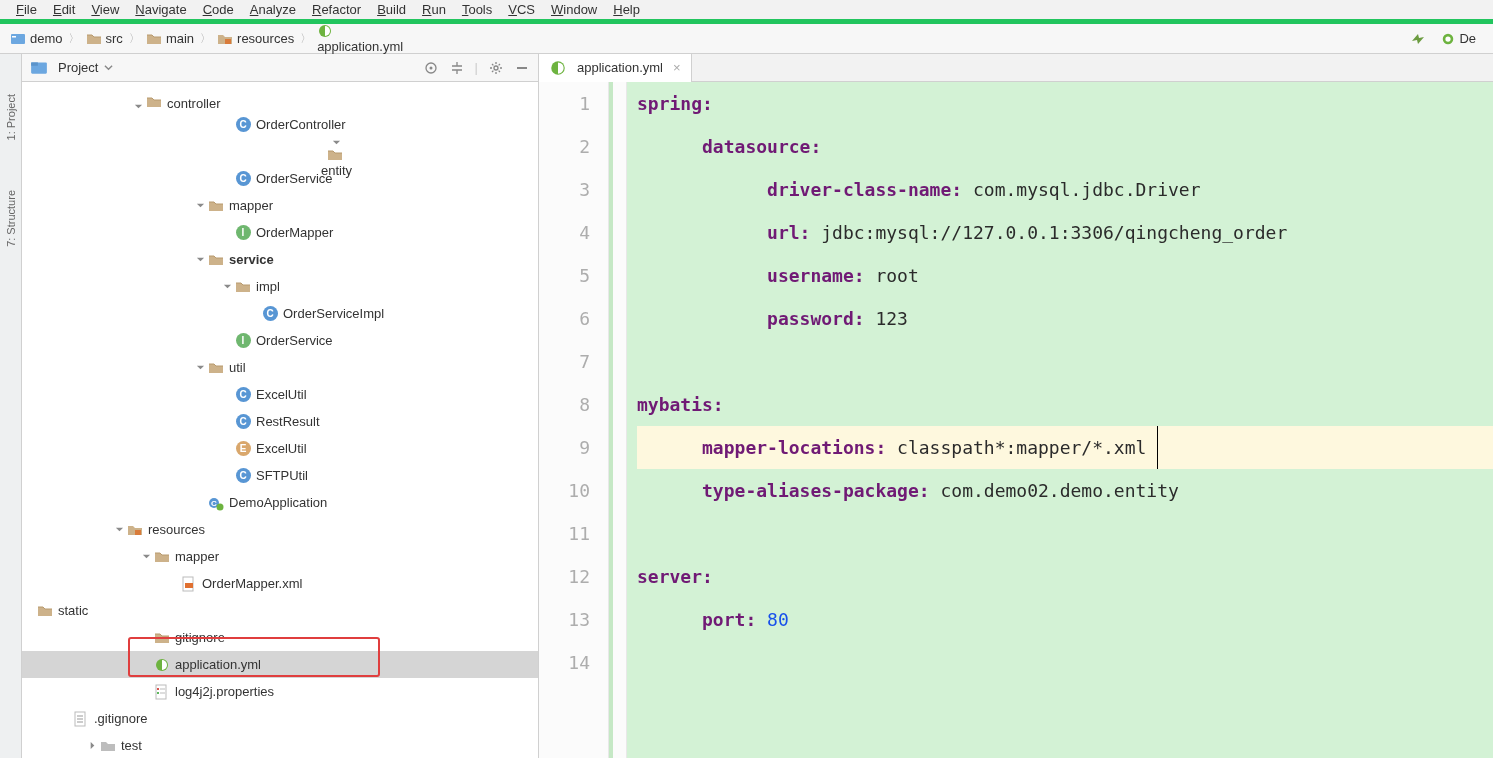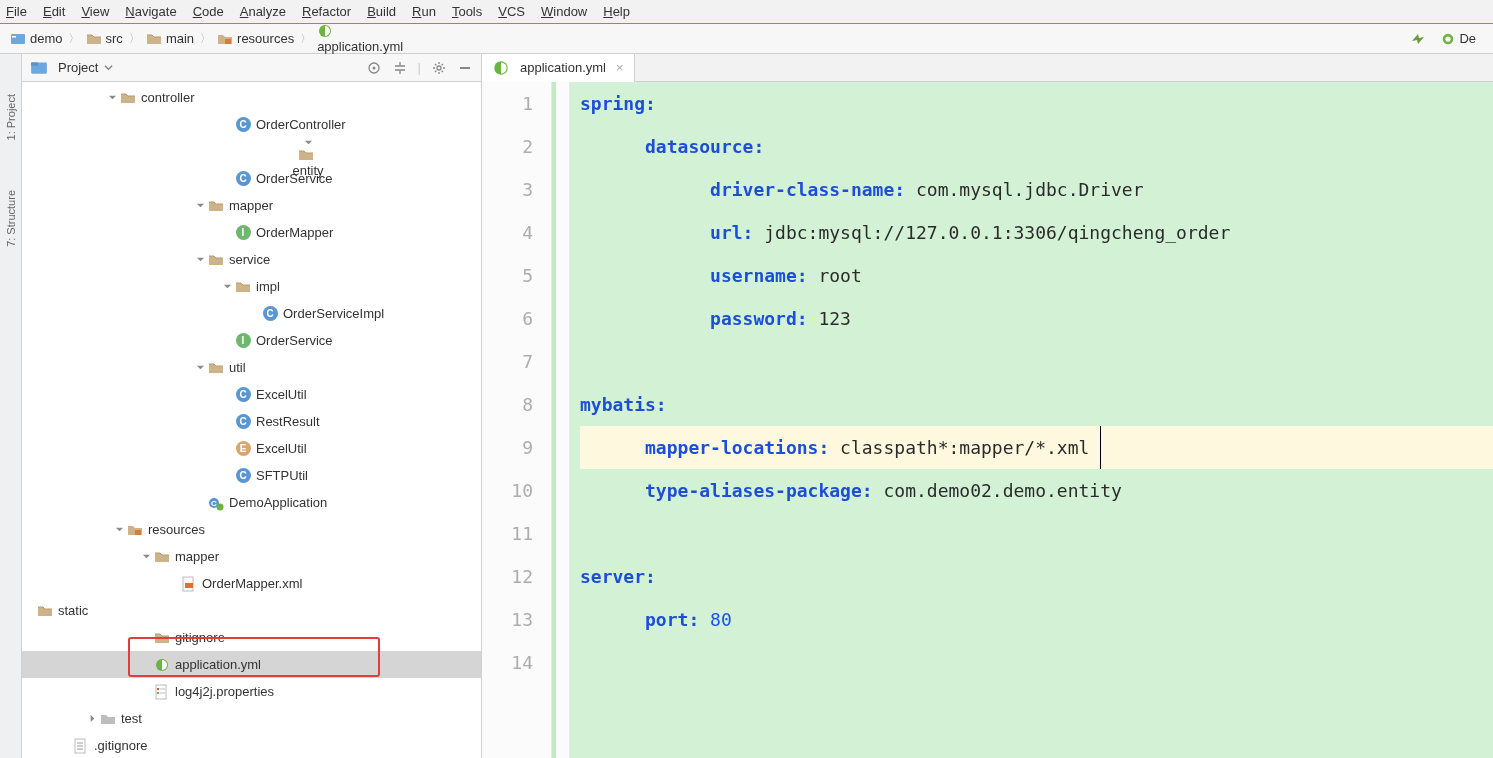--- a/index.html
+++ b/index.html
@@ -1,28 +1,28 @@
 <!DOCTYPE html>
 <html><head>
 <meta charset="utf-8">
 <style>
 * { margin: 0; padding: 0; box-sizing: border-box; }
 body { font-family: -apple-system, "Segoe UI", Arial, sans-serif; font-size: 13px; color: #333; background: #fff; overflow: hidden; }
-.menu-bar { display: flex; align-items: center; height: 24px; padding: 0 0; background: #f2f2f2; border-bottom: 1px solid #22c55e; gap: 4px; }
+.menu-bar { display: flex; align-items: center; height: 24px; padding: 0 10px; background: #f2f2f2; border-bottom: 5px solid #22c55e; gap: 4px; }
 .menu-item { padding: 2px 6px; cursor: default; }
 .menu-item .ul { text-decoration: underline; }
 .breadcrumb-bar { display: flex; align-items: center; height: 30px; padding: 0 6px; background: #f7f7f7; border-bottom: 1px solid #d0d0d0; justify-content: space-between; }
 .breadcrumb-left { display: flex; align-items: center; }
 .crumb { display: flex; align-items: center; gap: 4px; padding: 2px 4px; }
 .crumb-sep { color: #aaa; margin: 0 2px; font-size: 11px; }
 .bc-right { display: flex; align-items: center; gap: 8px; padding-right: 4px; }
 .main { display: flex; height: calc(100vh - 54px); }
 .left-gutter { width: 22px; background: #eef0f1; border-right: 1px solid #d0d0d0; display: flex; flex-direction: column; align-items: center; padding-top: 40px; gap: 50px; }
 .vert-label { writing-mode: vertical-rl; transform: rotate(180deg); font-size: 11px; color: #666; cursor: default; }
-.project-panel { width: 460px; background: #fff; border-right: 1px solid #d0d0d0; display: flex; flex-direction: column; }
+.project-panel { width: 517px; background: #fff; border-right: 1px solid #d0d0d0; display: flex; flex-direction: column; }
 .panel-header { display: flex; align-items: center; height: 28px; background: #f7f7f7; border-bottom: 1px solid #d0d0d0; padding: 0 8px; justify-content: space-between; }
 .panel-title { display: flex; align-items: center; gap: 6px; }
 .panel-title-text { font-weight: normal; color: #333; }
 .panel-tools { display: flex; align-items: center; gap: 10px; color: #888; }
 .tool-ic { width: 16px; height: 16px; display: flex; align-items: center; justify-content: center; cursor: pointer; }
 .tree { overflow-y: auto; flex: 1; padding-top: 2px; }
 .tree-row { display: flex; align-items: center; height: 27px; padding-left: 0; cursor: default; white-space: nowrap; }
 .tree-row.selected { background: #d5d5d5; }
 .tw { display: inline-flex; width: 14px; justify-content: center; color: #999; }
 .tw svg { width: 9px; height: 9px; }
@@ -36,21 +36,21 @@
 .tab-bar { display: flex; align-items: center; height: 28px; background: #f2f2f2; border-bottom: 1px solid #d0d0d0; }
 .tab { display: flex; align-items: center; height: 28px; padding: 0 10px; background: #fff; border-right: 1px solid #d0d0d0; gap: 6px; }
 .tab-close { color: #aaa; font-size: 13px; cursor: pointer; margin-left: 4px; }
 .code-wrap { flex: 1; display: flex; font-family: "Consolas","Menlo","DejaVu Sans Mono",monospace; font-size: 18px; line-height: 43px; overflow: auto; }
 .gutter { width: 70px; text-align: right; color: #adadad; background: #fbfbfb; border-right: 1px solid #e8e8e8; padding-right: 18px; user-select: none; }
 .fold-strip { width: 18px; background: #fbfbfb; border-right: 1px solid #e8e8e8; position: relative; }
 .fold-line { position: absolute; left: 0; top: 0; bottom: 0; width: 4px; background: #c5e8c5; }
 .code { flex: 1; background: #d3f2d5; padding-left: 10px; white-space: pre; position: relative; }
 .code-line { height: 43px; display: flex; align-items: center; }
 .code-line.hl { background: #fef8de; }
-.kw { color: #1d4ed8; font-weight: bold; }
+.kw { color: #701a75; font-weight: bold; }
 .val { color: #2b2b2b; }
 .num { color: #1750eb; }
 .caret { border-right: 1px solid #000; animation: blink 1s step-end infinite; }
 @keyframes blink { 50% { border-color: transparent; } }
 .tree-label { }
 svg { display: block; }
 .bc-btn { display: flex; align-items: center; gap: 4px; padding: 2px 6px; border: 1px solid transparent; }
 </style>
 </head>
 <body>
@@ -171,21 +171,21 @@
             </svg>
           </span>
         <span class="tool-ic">
             <svg viewBox="0 0 16 16">
               <rect x="3" y="7" width="10" height="2" fill="#888"></rect>
             </svg>
           </span>
       </div>
     </div>
     <div class="tree" id="tree" style="position:relative;">
-        <div class="tree-row" style="padding-left: 83px;">
+        <div class="tree-row" style="padding-left: 109px; align-items: flex-end;">
           <span class="tw">
             <svg viewBox="0 0 10 10">
               <path d="M1 3l4 4 4-4" fill="#8a8a8a"></path>
             </svg>
           </span>
           <span class="ic">
             <svg width="16" height="16" viewBox="0 0 16 16">
               <path d="M1 4h5l2 2h7v7H1z" fill="#cdb28a"></path>
               <path d="M1 4h5l2 2h7" stroke="#b89a6e" fill="none"></path>
             </svg>
@@ -234,21 +234,21 @@
           </span>
           <span class="tree-label">mapper</span>
         </div>
         <div class="tree-row" style="padding-left: 198px;">
           <span class="tw"></span>
           <span class="ic">
             <span class="circle-letter c-green">I</span>
           </span>
           <span class="tree-label">OrderMapper</span>
         </div>
-        <div class="tree-row" style="padding-left: 171px;">
+        <div class="tree-row" style="padding-left: 171px; font-weight: bold;">
           <span class="tw">
             <svg viewBox="0 0 10 10">
               <path d="M1 3l4 4 4-4" fill="#8a8a8a"></path>
             </svg>
           </span>
           <span class="ic">
             <svg width="16" height="16" viewBox="0 0 16 16">
               <path d="M1 4h5l2 2h7v7H1z" fill="#cdb28a"></path>
               <path d="M1 4h5l2 2h7" stroke="#b89a6e" fill="none"></path>
             </svg>
@@ -412,42 +412,42 @@
             <svg width="16" height="16" viewBox="0 0 16 16">
               <rect x="2" y="1" width="10" height="14" fill="#fff" stroke="#bbb"></rect>
               <rect x="3" y="4" width="2" height="2" fill="#d9534f"></rect>
               <rect x="3" y="8" width="2" height="2" fill="#5cb85c"></rect>
               <rect x="6" y="4" width="5" height="2" fill="#ddd"></rect>
               <rect x="6" y="8" width="5" height="2" fill="#ddd"></rect>
             </svg>
           </span>
           <span class="tree-label">log4j2j.properties</span>
         </div>
-        <div class="tree-row" style="padding-left: 63px;">
-          <span class="tw">
-            <svg viewBox="0 0 10 10">
-              <path d="M3 1l4 4-4 4" fill="#8a8a8a"></path>
-            </svg>
-          </span>
-          <span class="ic">
-            <svg width="16" height="16" viewBox="0 0 16 16">
-              <path d="M1 4h5l2 2h7v7H1z" fill="#bdbdbd"></path>
-            </svg>
-          </span>
-          <span class="tree-label">test</span>
-        </div>
         <div class="tree-row" style="padding-left: 36px;">
           <span class="tw"></span>
           <span class="ic">
             <svg width="16" height="16" viewBox="0 0 16 16">
               <rect x="2" y="1" width="10" height="14" fill="#fff" stroke="#bbb"></rect>
               <path d="M4 5h6M4 8h6M4 11h6" stroke="#999"></path>
             </svg>
           </span>
           <span class="tree-label">.gitignore</span>
+        </div>
+        <div class="tree-row" style="padding-left: 63px;">
+          <span class="tw">
+            <svg viewBox="0 0 10 10">
+              <path d="M3 1l4 4-4 4" fill="#8a8a8a"></path>
+            </svg>
+          </span>
+          <span class="ic">
+            <svg width="16" height="16" viewBox="0 0 16 16">
+              <path d="M1 4h5l2 2h7v7H1z" fill="#bdbdbd"></path>
+            </svg>
+          </span>
+          <span class="tree-label">test</span>
         </div>
         <div class="highlight-box" style="left: 106px; top: 555px; width: 252px; height: 40px;"></div>
       </div>
   </div>
 
   <div class="editor-area">
     <div class="tab-bar">
       <div class="tab">
         <span class="ic">
           <svg viewBox="0 0 16 16">

